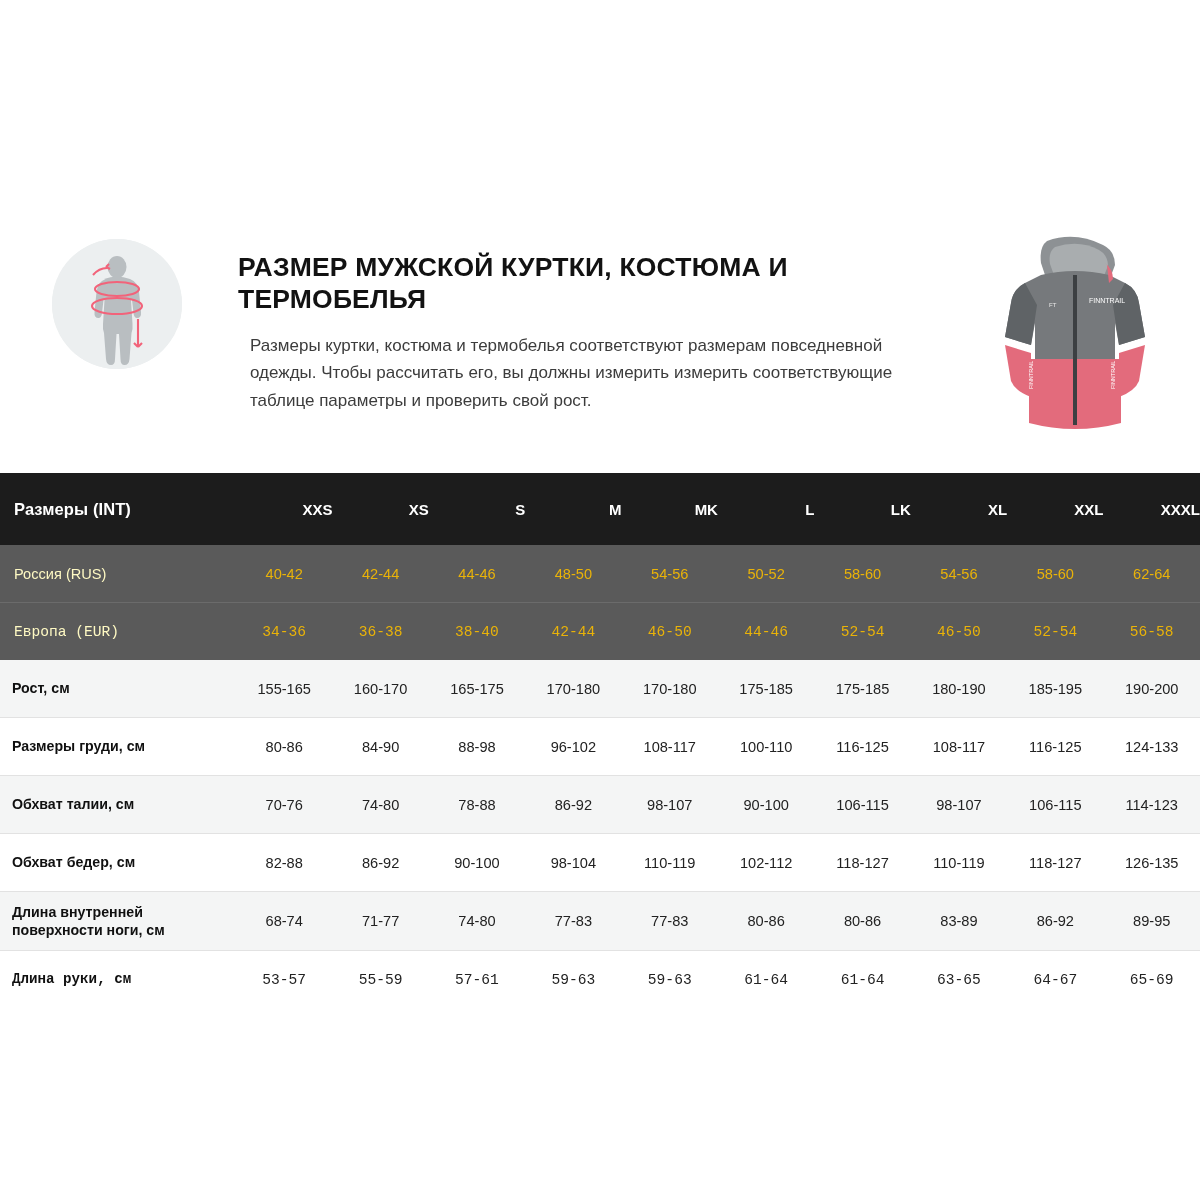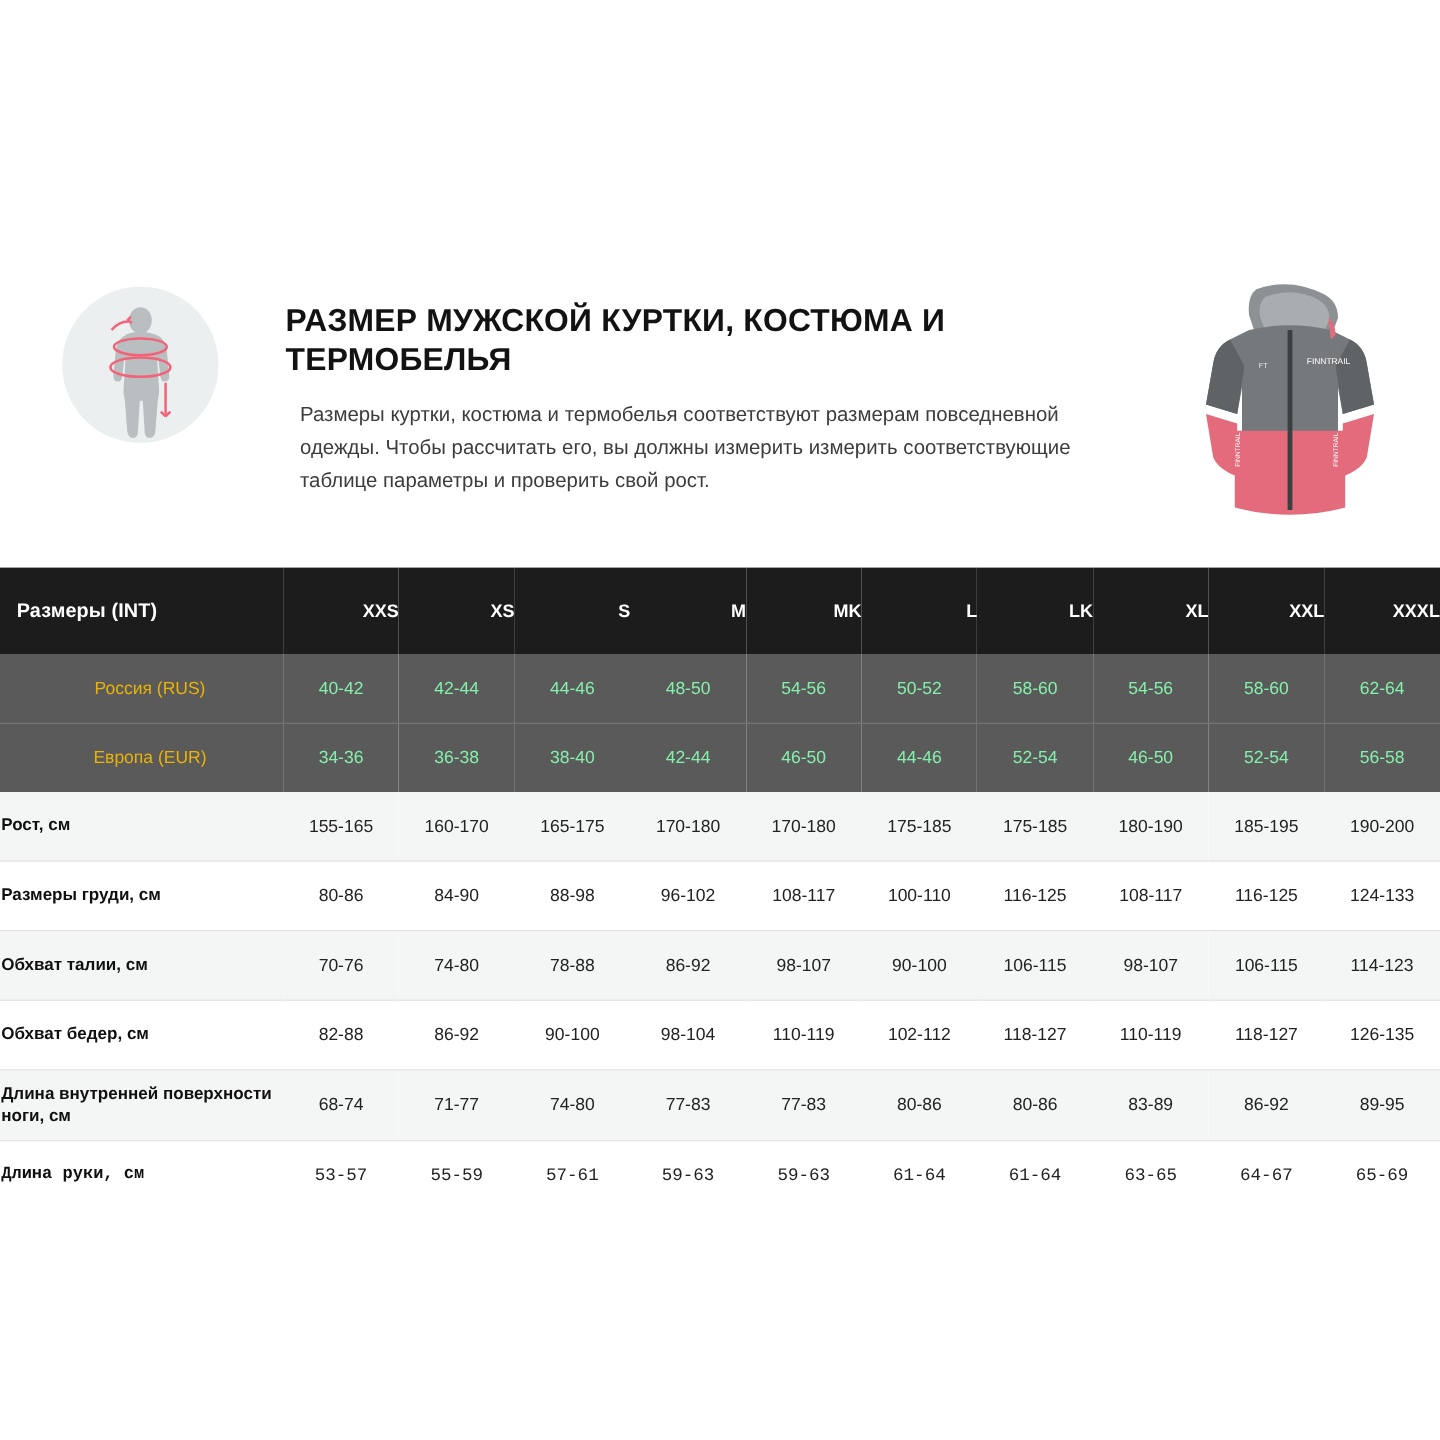--- a/index.html
+++ b/index.html
@@ -96,47 +96,47 @@
   .hdr-row th.label {
     text-align: left;
     padding-left: 14px;
     font-size: 16.5px;
     letter-spacing: 0.1px;
   }
 
   
   .dark-row td {
     background: #5a5a5a;
-    color: #86efac;
+    color: #eab308;
     height: 57px;
     font-size: 14.6px;
     text-align: center;
     vertical-align: middle;
     border-bottom: 1px solid #6b6b6b;
   }
   .dark-row td.label {
-    text-align: center;
+    text-align: left;
     padding-left: 14px;
     font-size: 14.6px;
-    color: #eab308;
-  }
-  .dark-row.last td { border-bottom: none; }
+    color: #fef9c3;
+  }
+  .dark-row.last td { border-bottom: none; font-family: Liberation Mono, monospace; }
 
   
   .light-row td {
     height: 57px;
     font-size: 14.6px;
     text-align: center;
     vertical-align: middle;
     color: #222222;
     border-bottom: 1px solid #e2e2e2;
   }
   .light-row td.label {
     text-align: left;
-    padding-left: 1px;
+    padding-left: 12px;
     font-weight: bold;
     font-size: 14.2px;
     line-height: 1.3;
     color: #101010;
   }
   .light-row.alt td { background: #f4f5f5; }
   .light-row.plain td { background: #ffffff; }
   .light-row.tall td { height: 58px; }
 
   .size-table tr.light-row:last-child td { border-bottom: none; font-family: Liberation Mono, monospace; }

